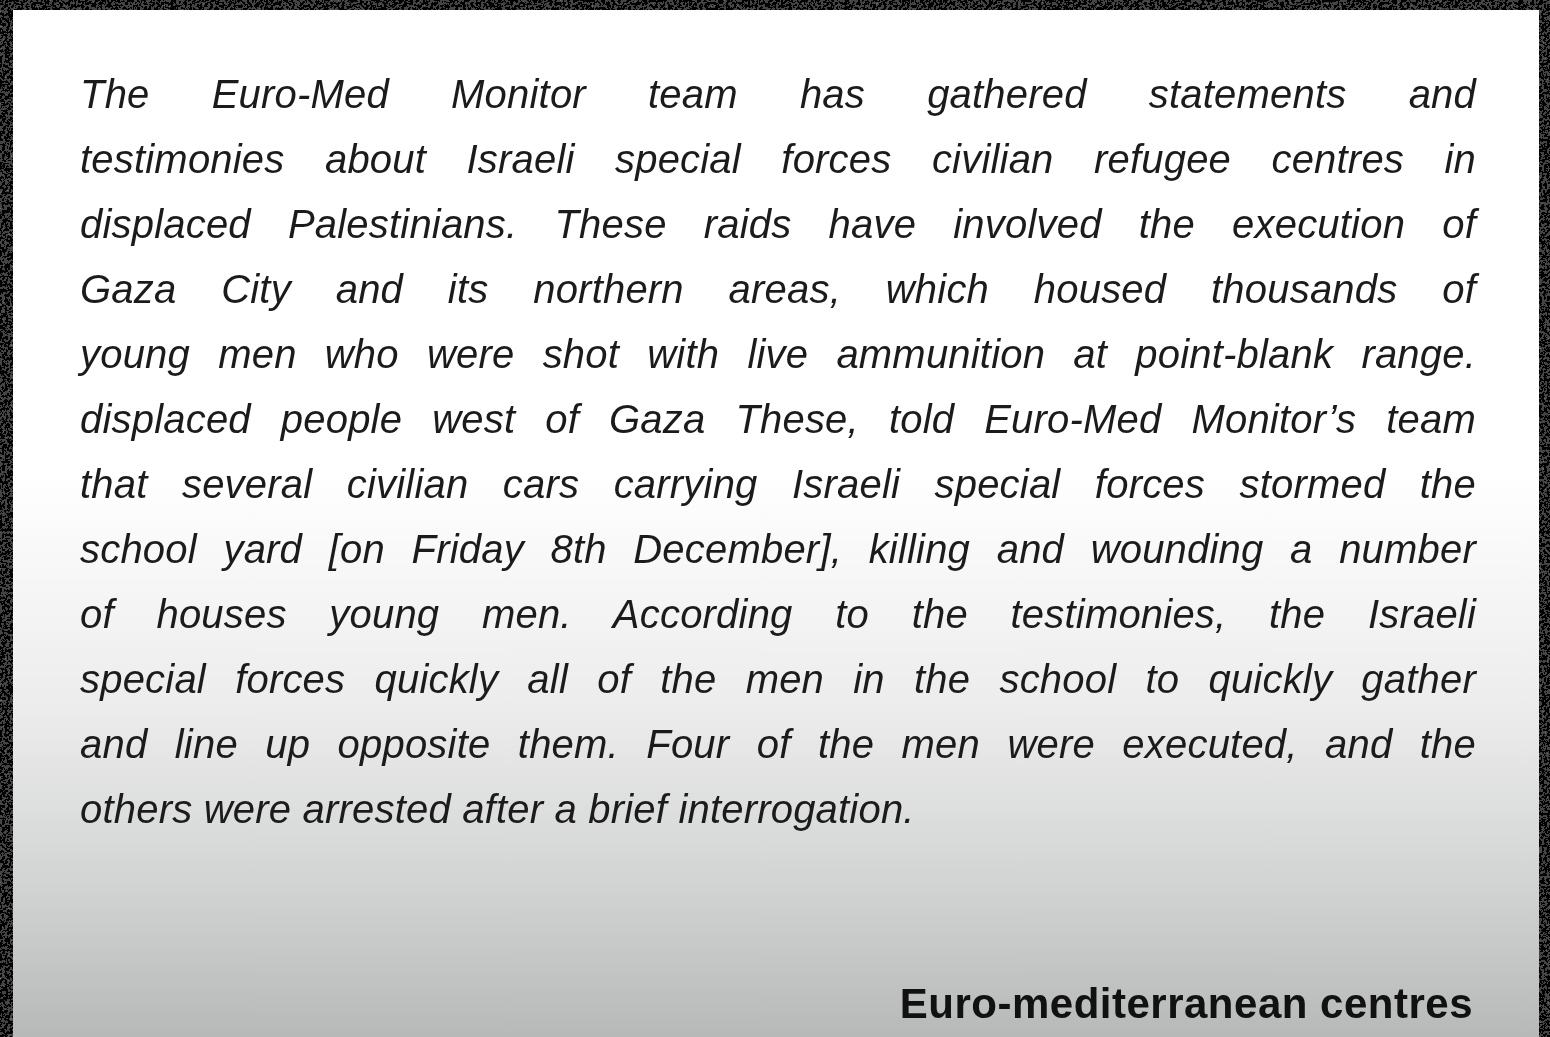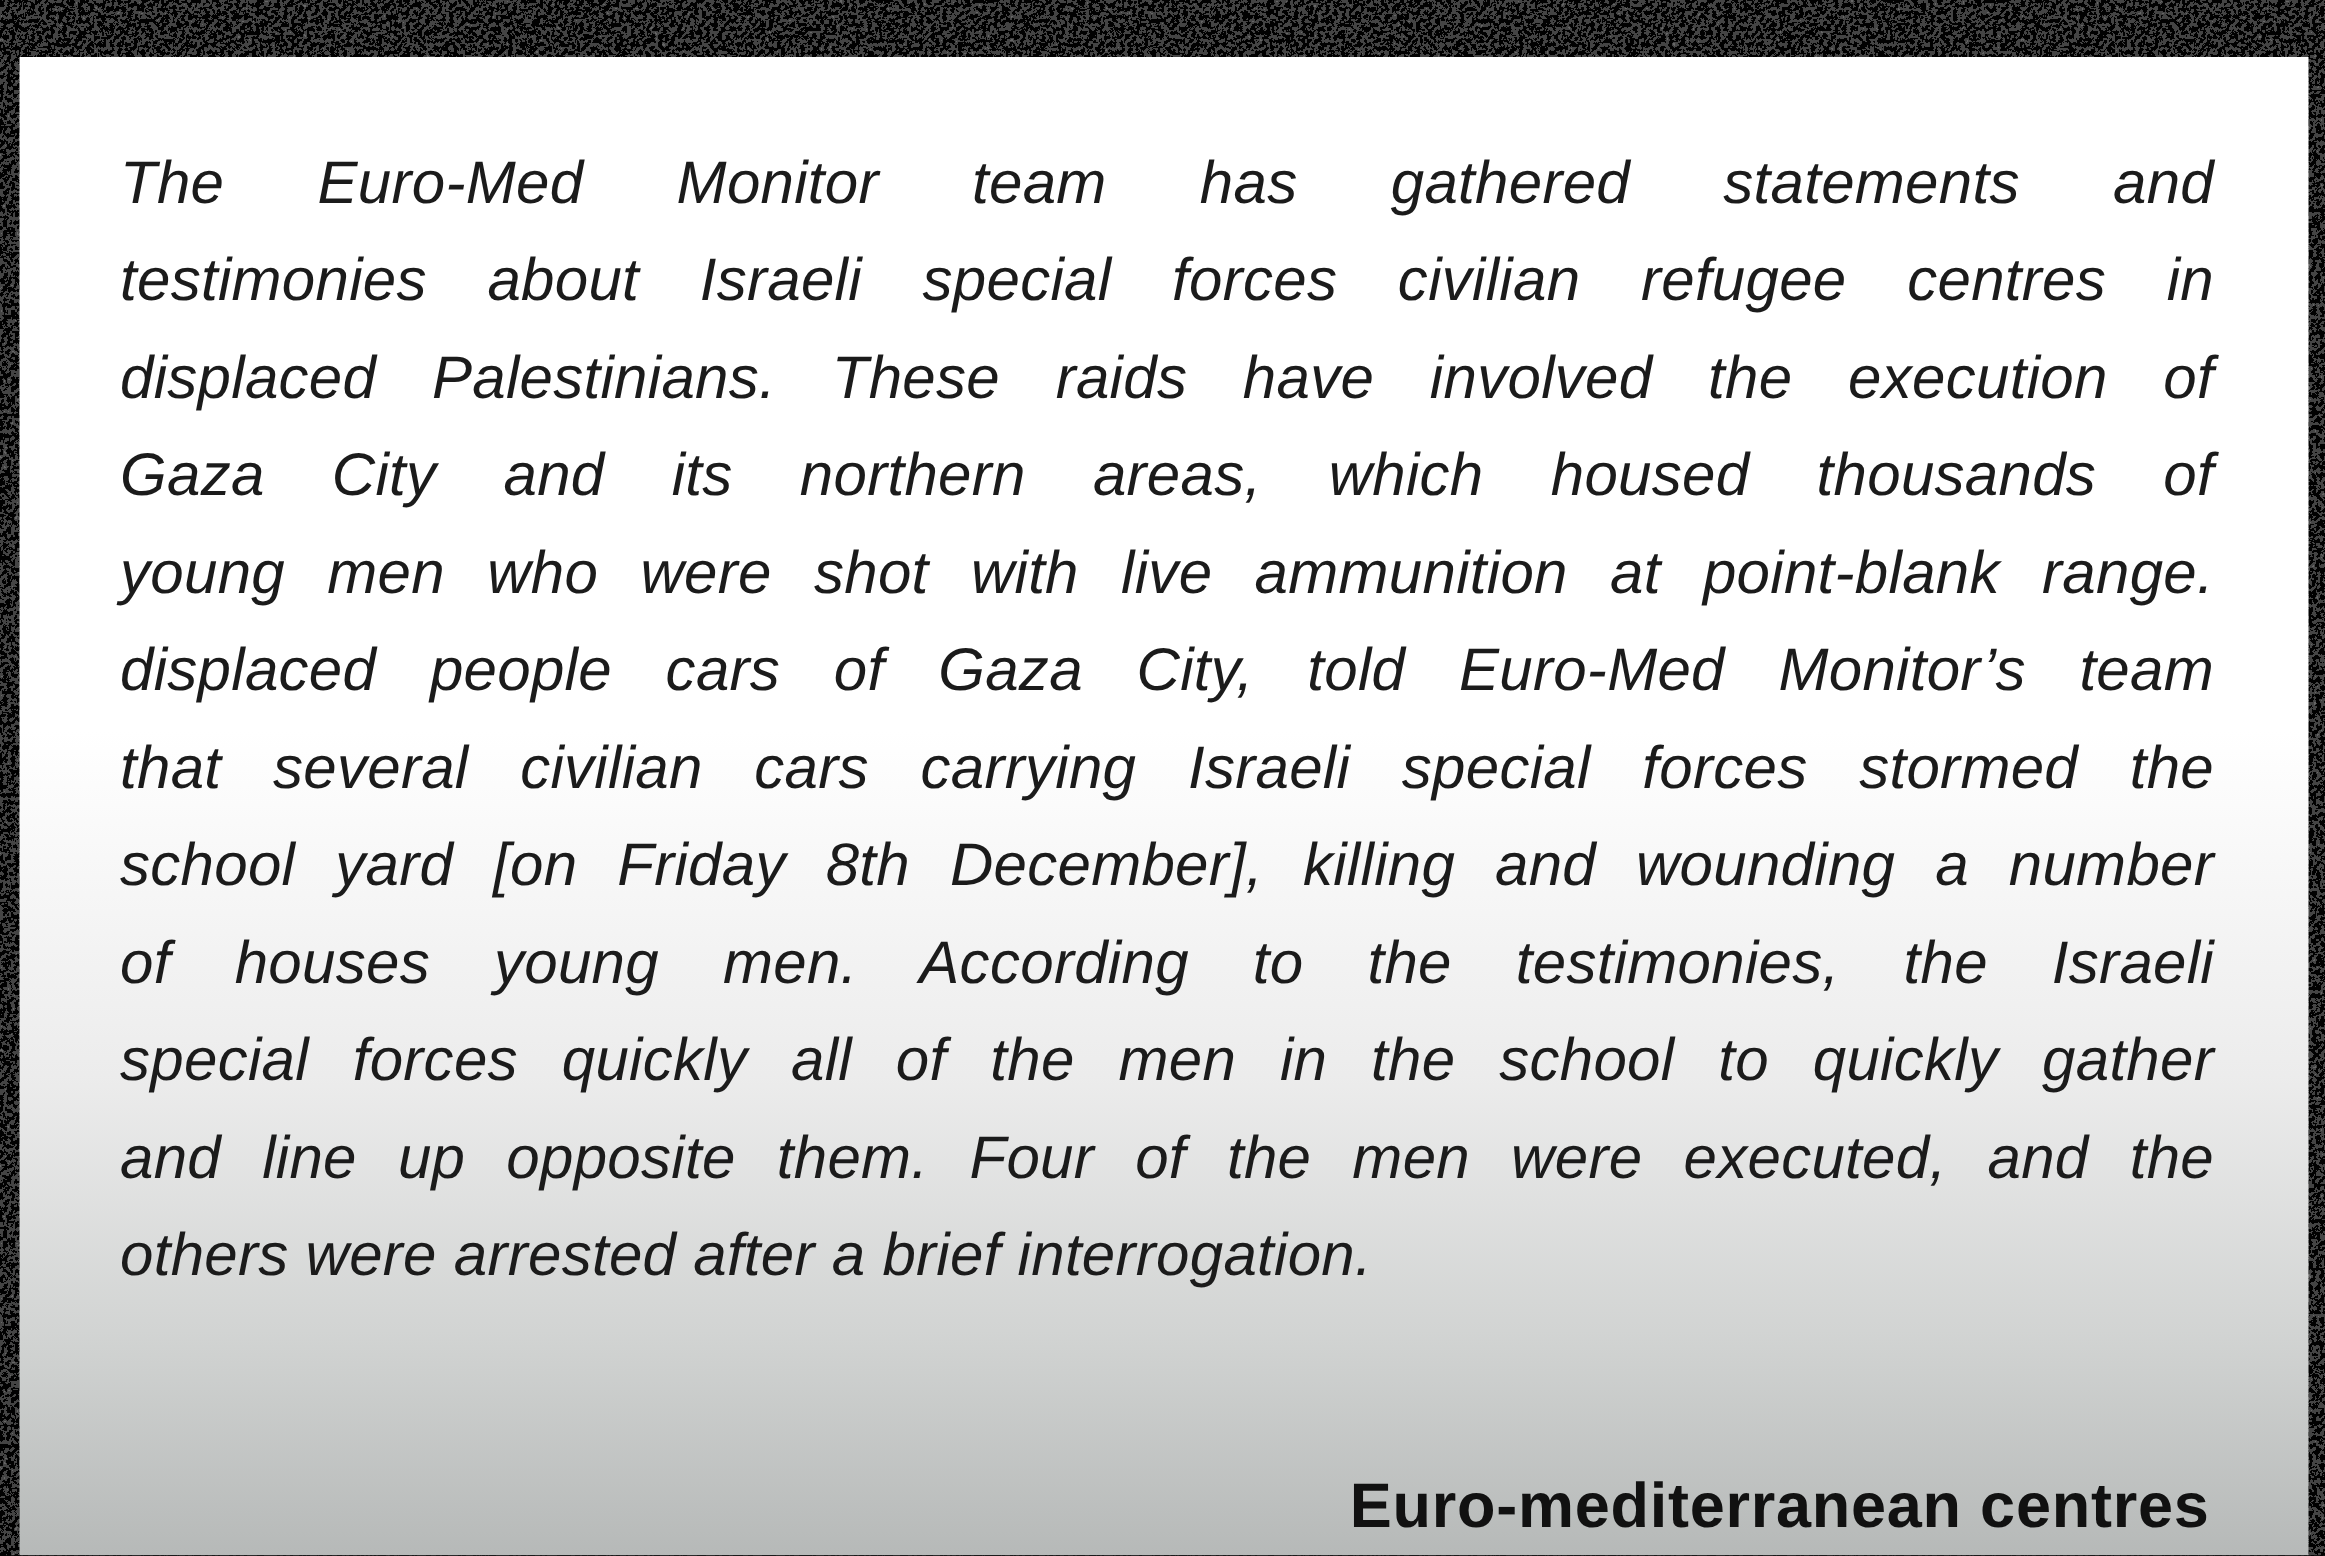--- a/index.html
+++ b/index.html
@@ -27,21 +27,20 @@
     left: 13px;
     top: 10px;
     right: 11px;
     bottom: 0;
     background: linear-gradient(180deg,
       #ffffff 0%,
       #ffffff 45%,
       #ececec 68%,
       #d2d4d3 85%,
       #b6b9b8 100%);
-    margin-top: 28px;
   }
   #quote-text {
     position: absolute;
     left: 67px;
     right: 63px;
     top: 52px;
     color: #1b1b1b;
     font-style: italic;
     font-size: 40px;
     line-height: 65px;
@@ -93,21 +92,21 @@
   </svg>
 
   <div id="quote-card">
 
     <div id="quote-text">
       <div class="quote-line">The Euro-Med Monitor team has gathered statements and</div>
       <div class="quote-line">testimonies about Israeli special forces civilian refugee centres in</div>
       <div class="quote-line">displaced Palestinians. These raids have involved the execution of</div>
       <div class="quote-line">Gaza City and its northern areas, which housed thousands of</div>
       <div class="quote-line">young men who were shot with live ammunition at point-blank range.</div>
-      <div class="quote-line">displaced people cars of Gaza City, told Euro-Med Monitor’s team</div>
+      <div class="quote-line">displaced people west of Gaza These, told Euro-Med Monitor’s team</div>
       <div class="quote-line">that several civilian cars carrying Israeli special forces stormed the</div>
       <div class="quote-line">school yard [on Friday 8th December], killing and wounding a number</div>
       <div class="quote-line">of houses young men. According to the testimonies, the Israeli</div>
       <div class="quote-line">special forces quickly all of the men in the school to quickly gather</div>
       <div class="quote-line">and line up opposite them. Four of the men were executed, and the</div>
       <div class="quote-line last-line">others were arrested after a brief interrogation.</div>
     </div>
 
     <div id="attribution">Euro-mediterranean centres</div>
 

